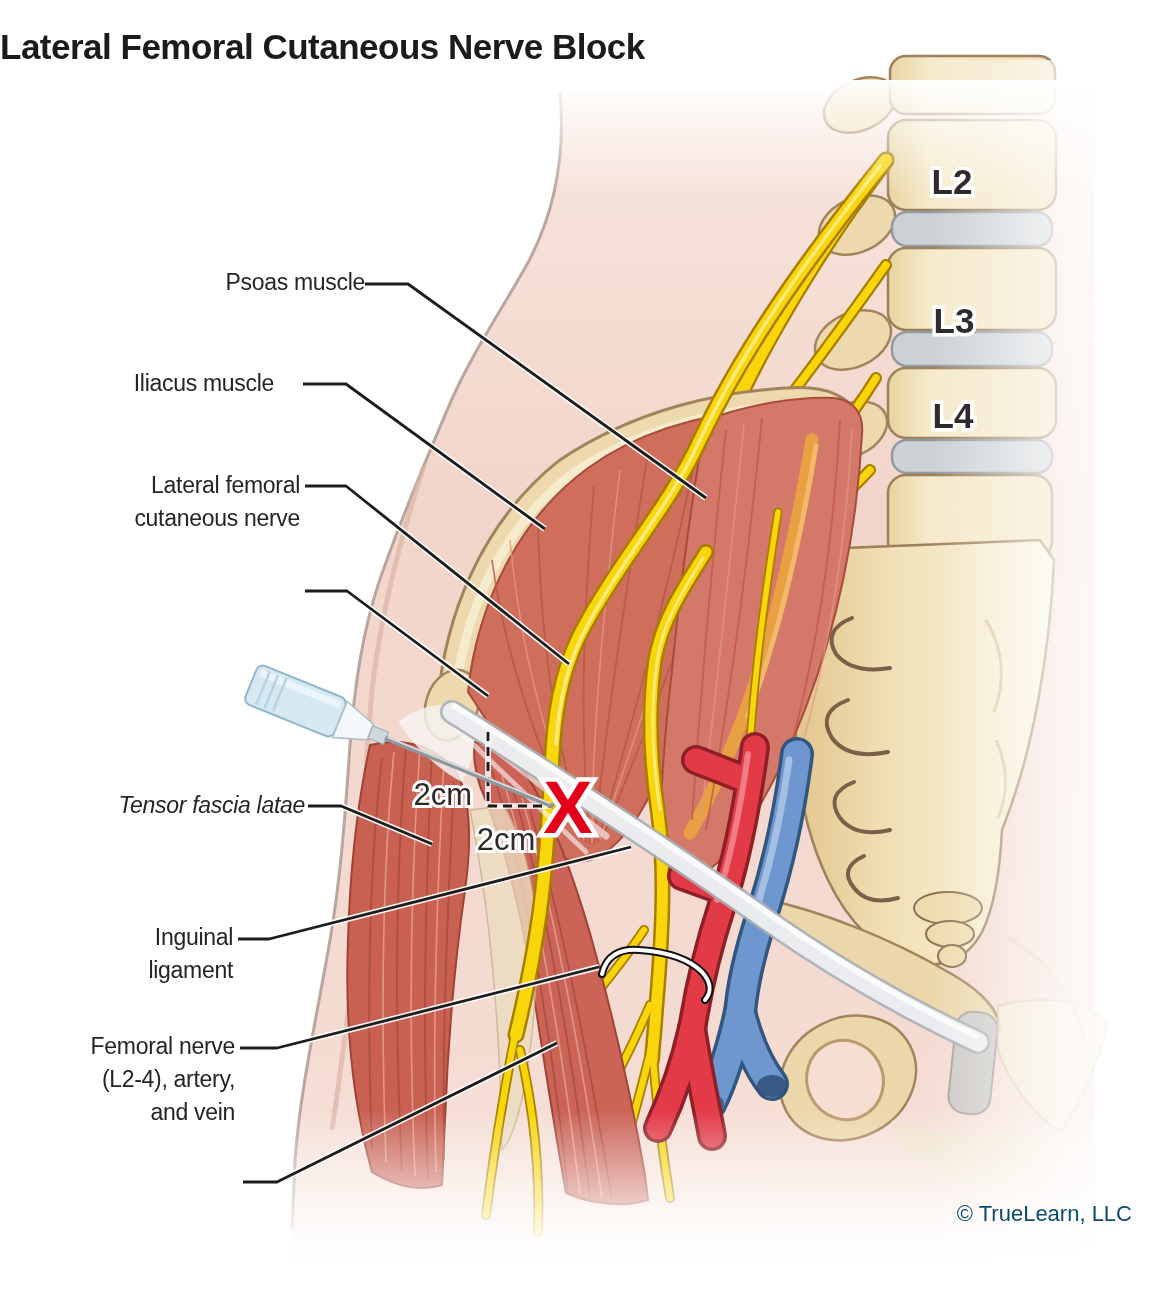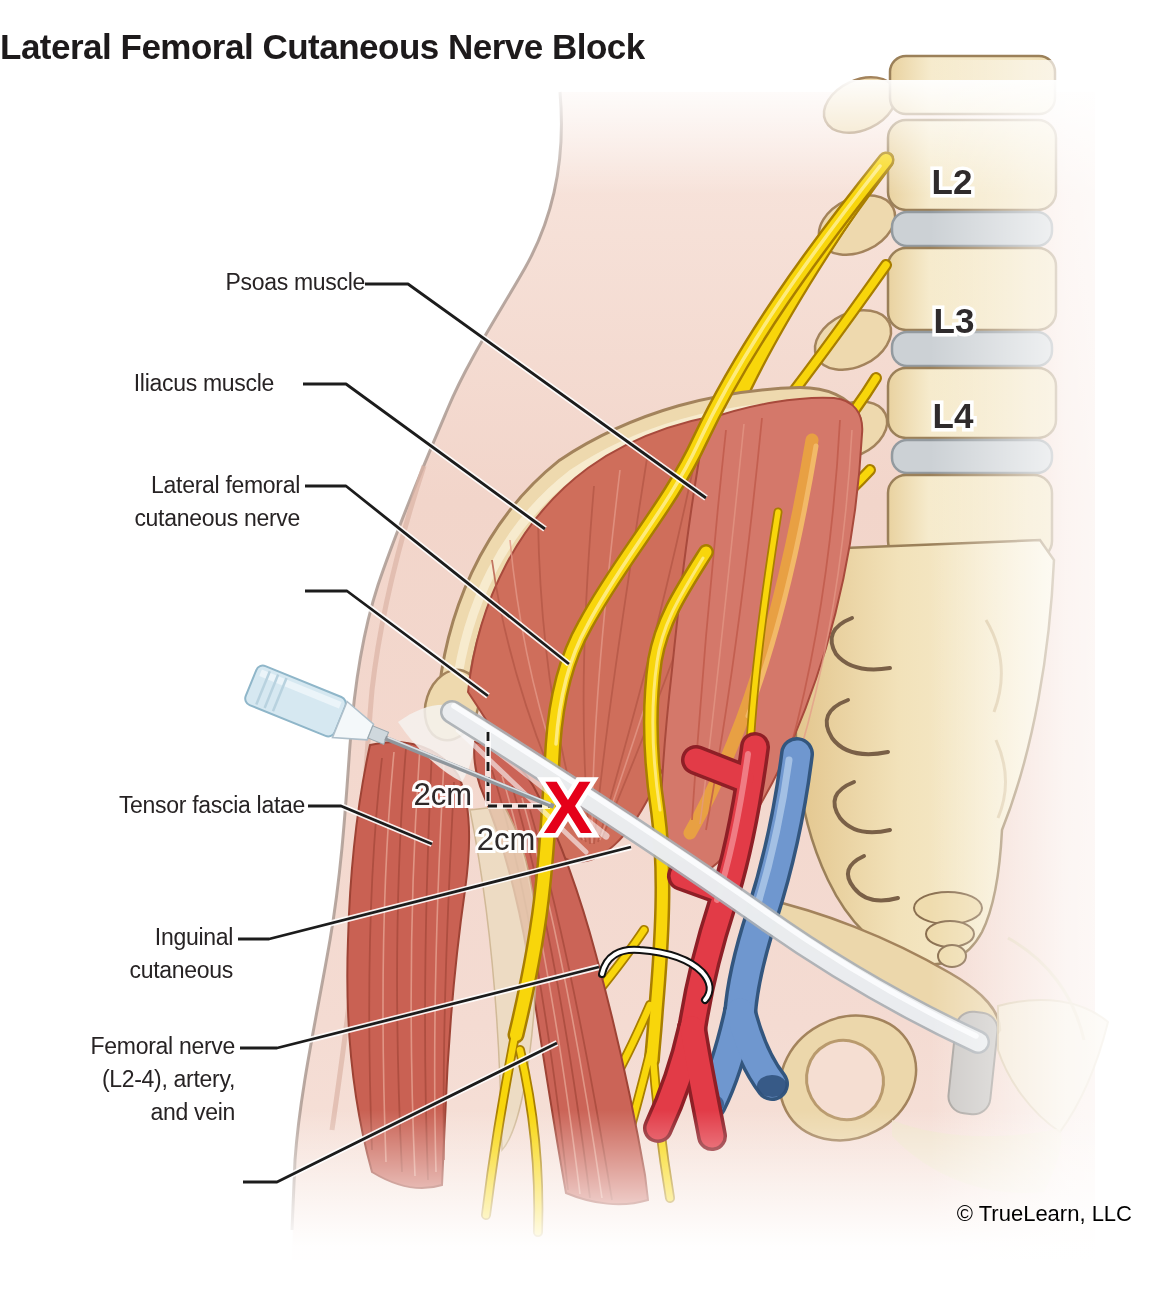--- a/index.html
+++ b/index.html
@@ -3,26 +3,26 @@
 <meta charset="utf-8">
 <style>
   html,body{margin:0;padding:0;background:#ffffff;}
   #stage{position:relative;width:1176px;height:1292px;background:#ffffff;overflow:hidden;
          font-family:"Liberation Sans",sans-serif;}
   #art{position:absolute;left:0;top:0;}
   .lbl{position:absolute;color:#272324;font-size:23px;line-height:33px;letter-spacing:-0.3px;
        text-align:right;white-space:pre-line;}
   #title{position:absolute;left:0;right:0;top:27px;text-align:left;font-size:35px;
          font-weight:bold;color:#1d1a1b;letter-spacing:-0.5px;}
-  #copyright{position:absolute;top:1201px;right:44px;font-size:22px;color:#000000;}
+  #copyright{position:absolute;top:1201px;right:44px;font-size:22px;color:#0c4a6e;}
   .l-psoas{right:811px;top:266px;}
   .l-iliacus{right:902px;top:367px;}
   .l-lfcn{right:876px;top:469px;}
   .l-asis{right:876px;top:573px;}
-  .l-tfl{right:871px;top:789px;}
+  .l-tfl{right:871px;top:789px;font-style:italic;}
   .l-inguinal{right:943px;top:921px;}
   .l-femoral{right:941px;top:1030px;}
   .l-sartorius{right:936px;top:1160px;}
 </style>
 </head>
 <body>
 
 <div id="stage">
 
 <svg id="art" width="1176" height="1292" viewBox="0 0 1176 1292">
@@ -368,20 +368,20 @@
 </svg>
 
 <div id="title">Lateral Femoral Cutaneous Nerve Block</div>
 
 <div class="lbl l-psoas">Psoas muscle</div>
 <div class="lbl l-iliacus">Iliacus muscle</div>
 <div class="lbl l-lfcn">Lateral femoral
 cutaneous nerve</div>
 <div class="lbl l-tfl">Tensor fascia latae</div>
 <div class="lbl l-inguinal">Inguinal
-cutaneous</div>
+ligament</div>
 <div class="lbl l-femoral">Femoral nerve
 (L2-4), artery,
 and vein</div>
 
 <div id="copyright">© TrueLearn, LLC</div>
 
 </div>
 
 </body></html>

